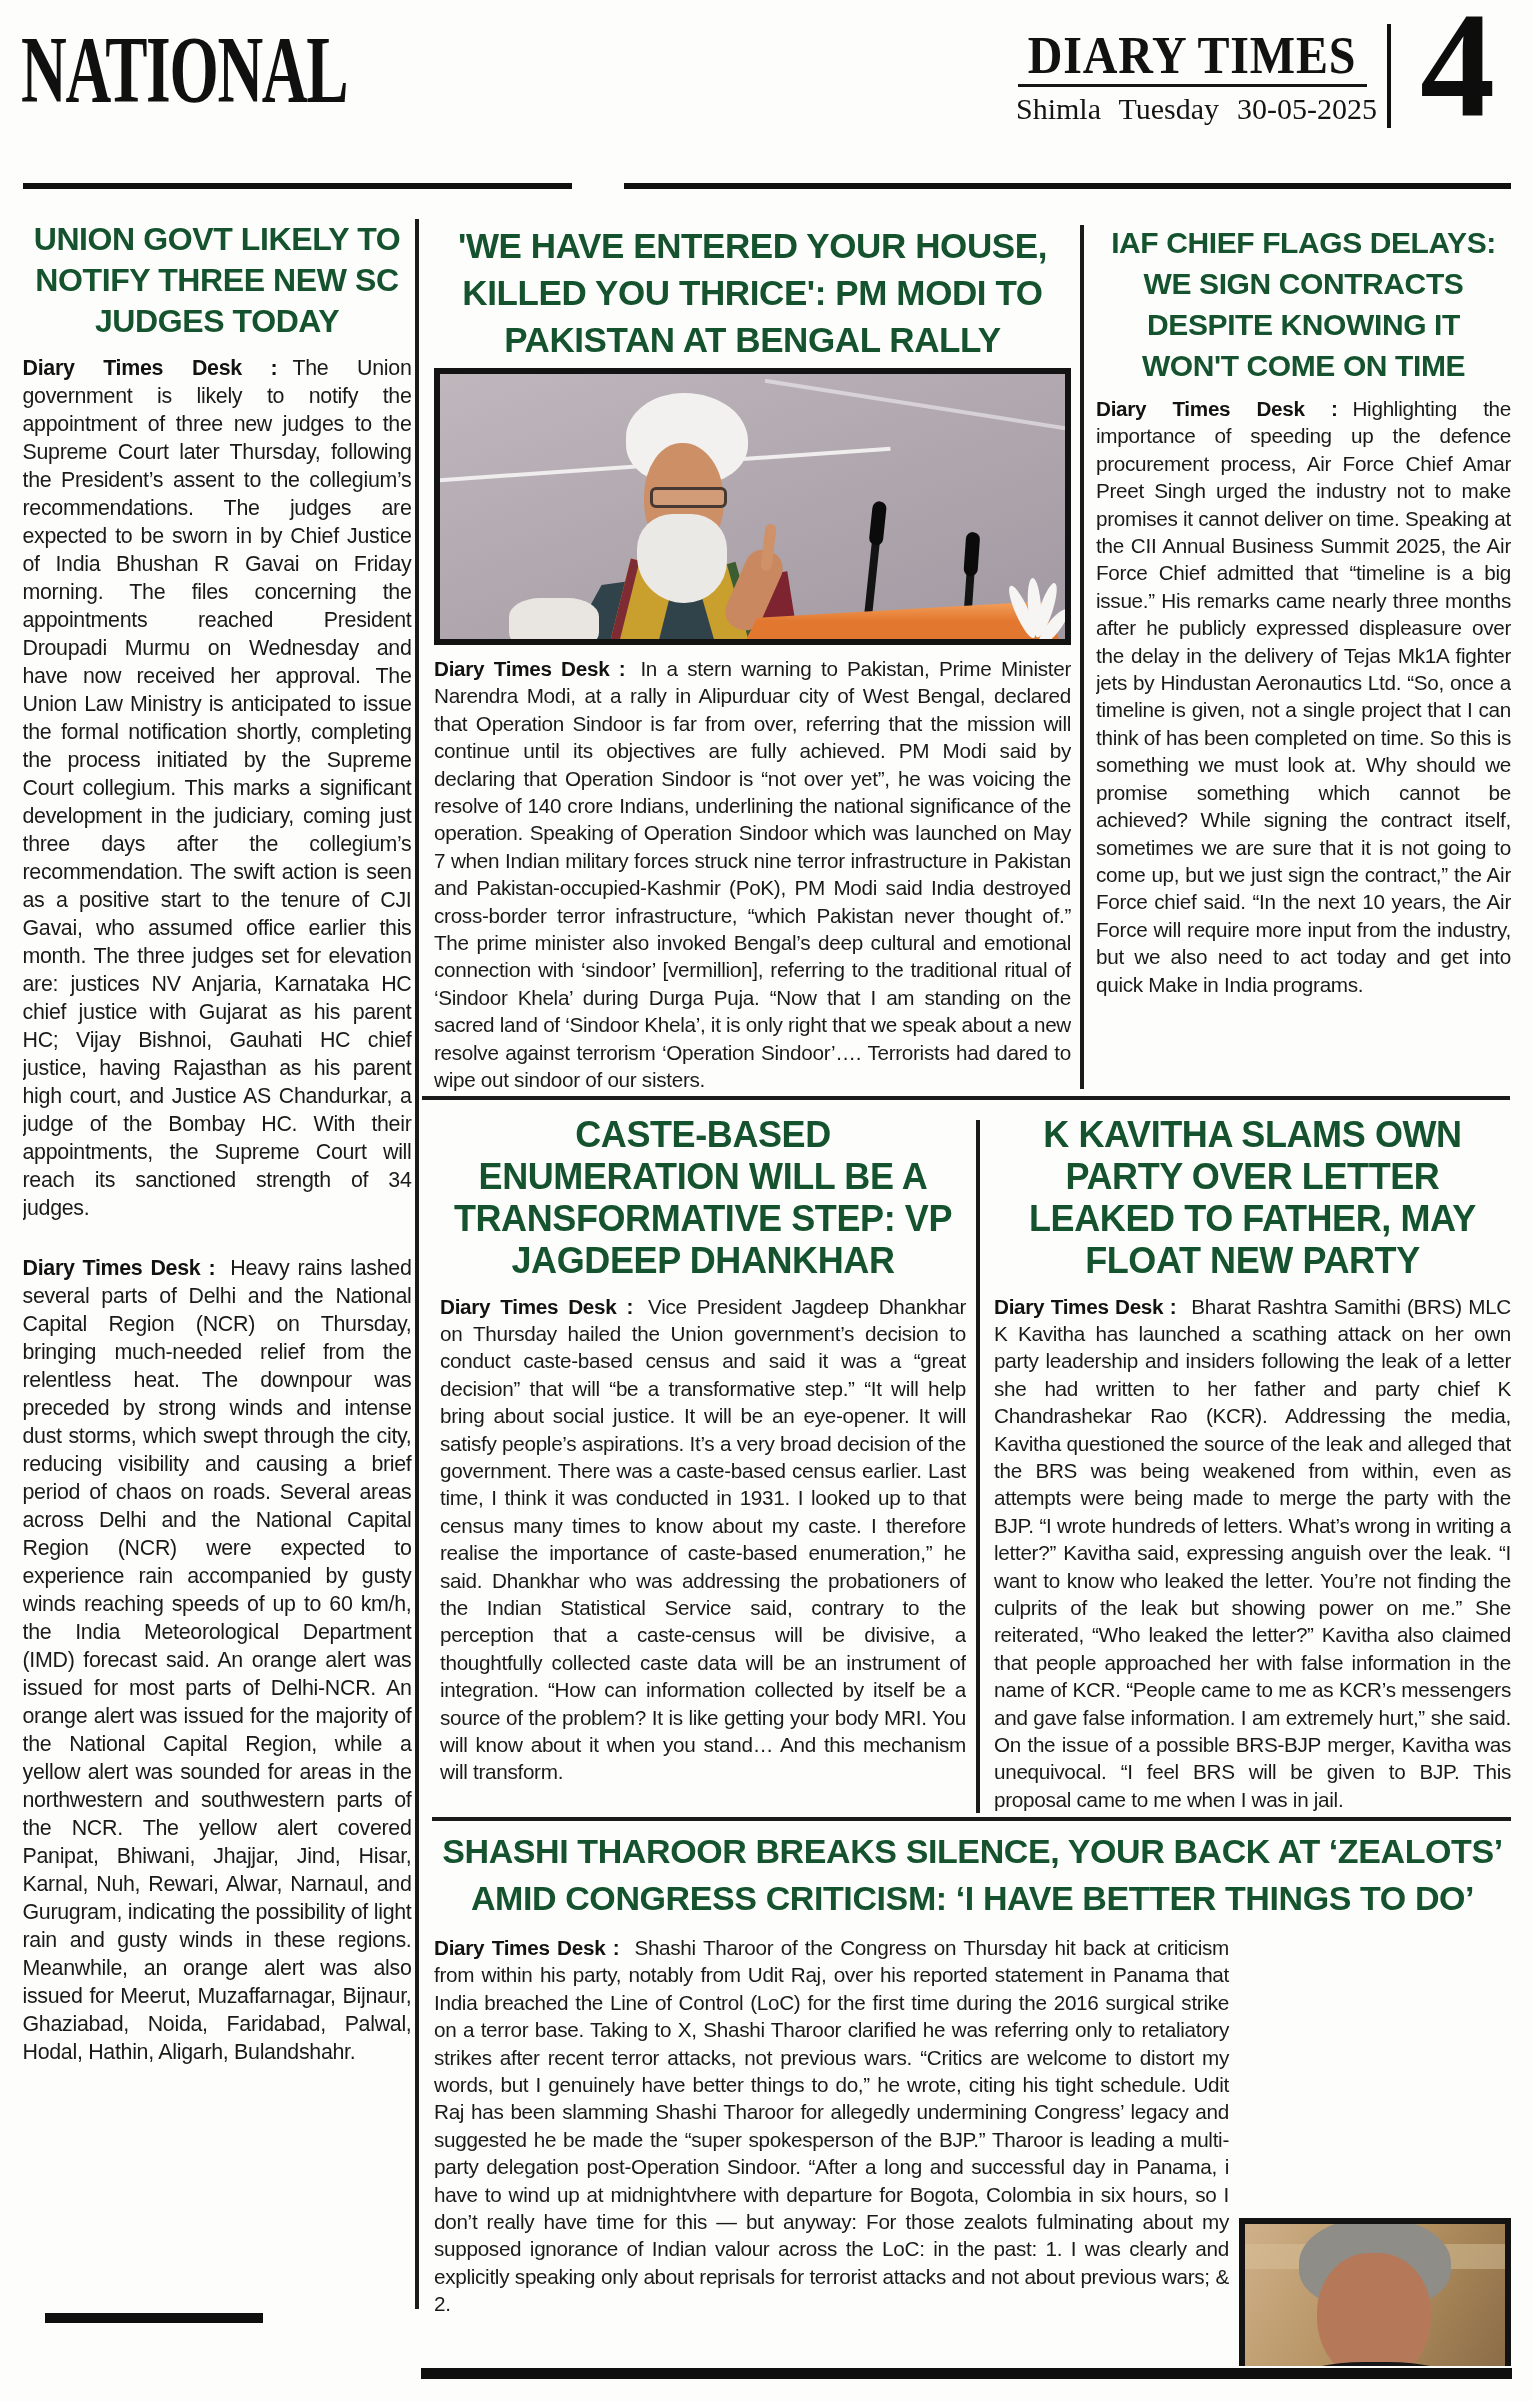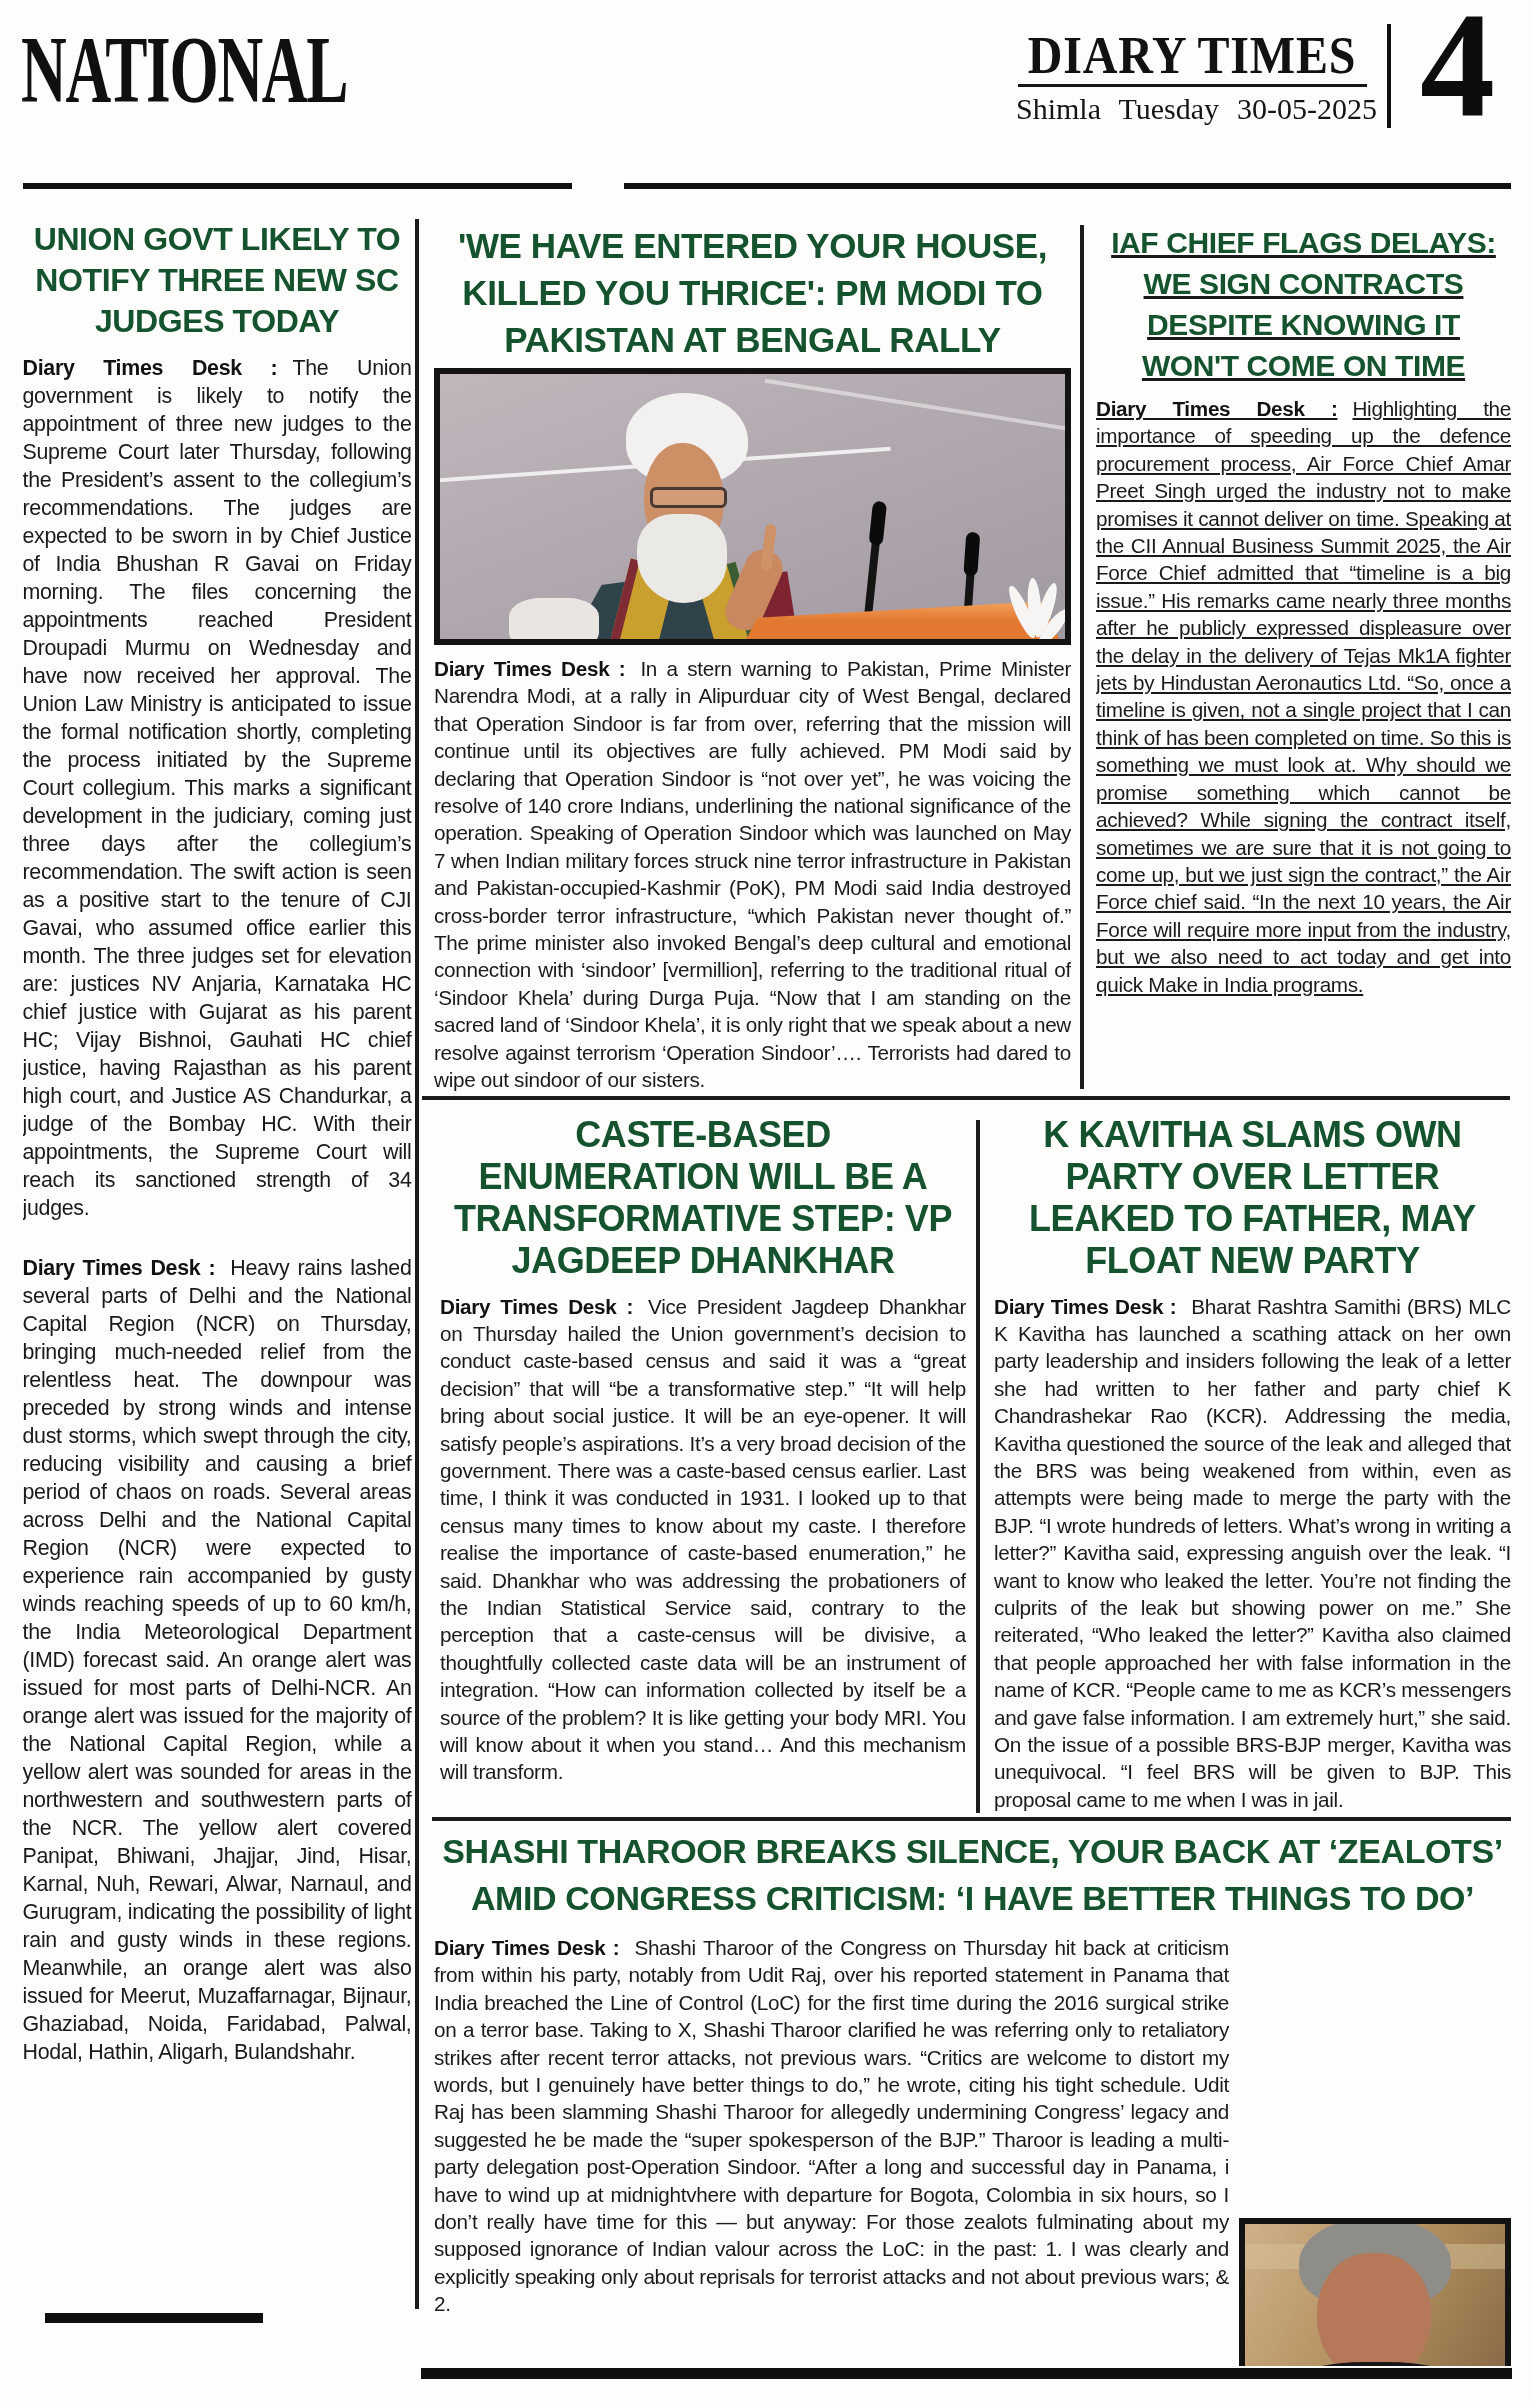--- a/index.html
+++ b/index.html
@@ -42,21 +42,21 @@
   .vdiv.v3 { left:976px; top:1120px; height:693px; }
   .hrule { position:absolute; height:3.8px; background:#1b1b1b; }
   .hrule.h1 { left:422px; top:1096px; width:1088px; }
   .hrule.h2 { left:432px; top:1817px; width:1079px; }
   .bottom-rule { position:absolute; left:421px; top:2368px; width:1091px; height:10.5px; background:#0f0f0f; }
   .left-end-rule { position:absolute; left:45px; top:2313px; width:218px; height:9.8px; background:#0f0f0f; }
   
   .article { position:absolute; overflow:hidden; }
   .art-sc       { left:22.5px;   top:219px;  width:389px; height:1873px; }
   .art-modi     { left:434px;  top:222px;  width:637px; height:870px; }
-  .art-iaf      { left:1096px; top:222px;  width:415px; height:870px;text-decoration:underline; }
+  .art-iaf      { left:1096px; top:222px;  width:415px; height:870px; }
   .art-caste    { left:440px;  top:1114px; width:526px; height:701px; }
   .art-kavitha  { left:994px; top:1114px; width:517px; height:701px; }
   .art-tharoor  { left:434px;  top:1828px; width:1077px; height:538px; }
   .headline {
     font-weight:700; text-align:center; color:#14532d; letter-spacing:-0.4px;
     margin-bottom:12px;
   }
   .art-sc .headline, .art-storm-head { font-size:32px; line-height:41px; }
   .art-modi .headline    { font-size:35px; line-height:47px; margin-bottom:2px; }
   .art-iaf .headline     { font-size:30px; line-height:41px; margin-bottom:9px; }

